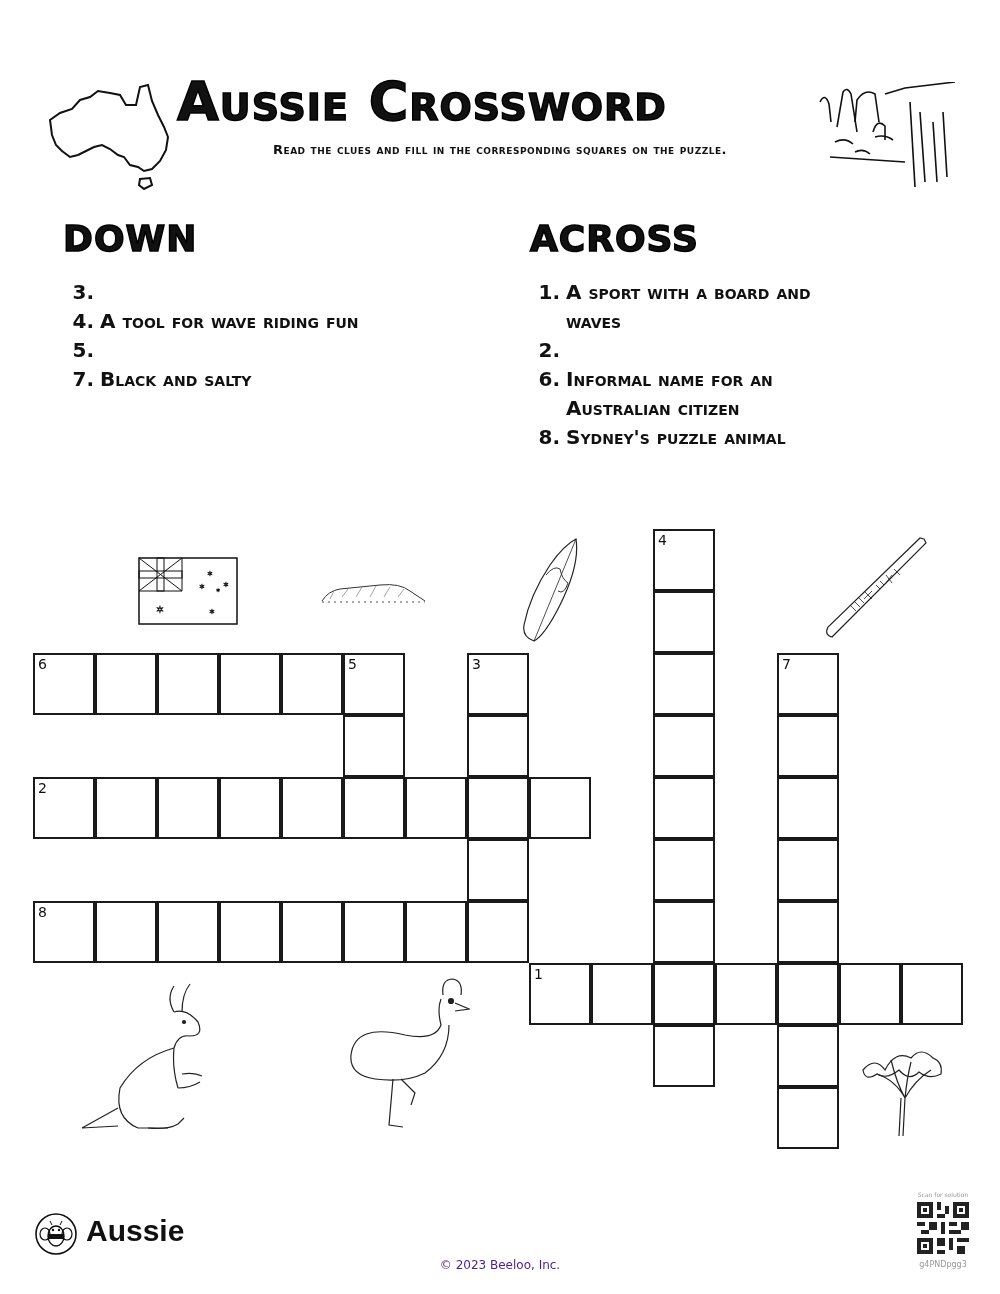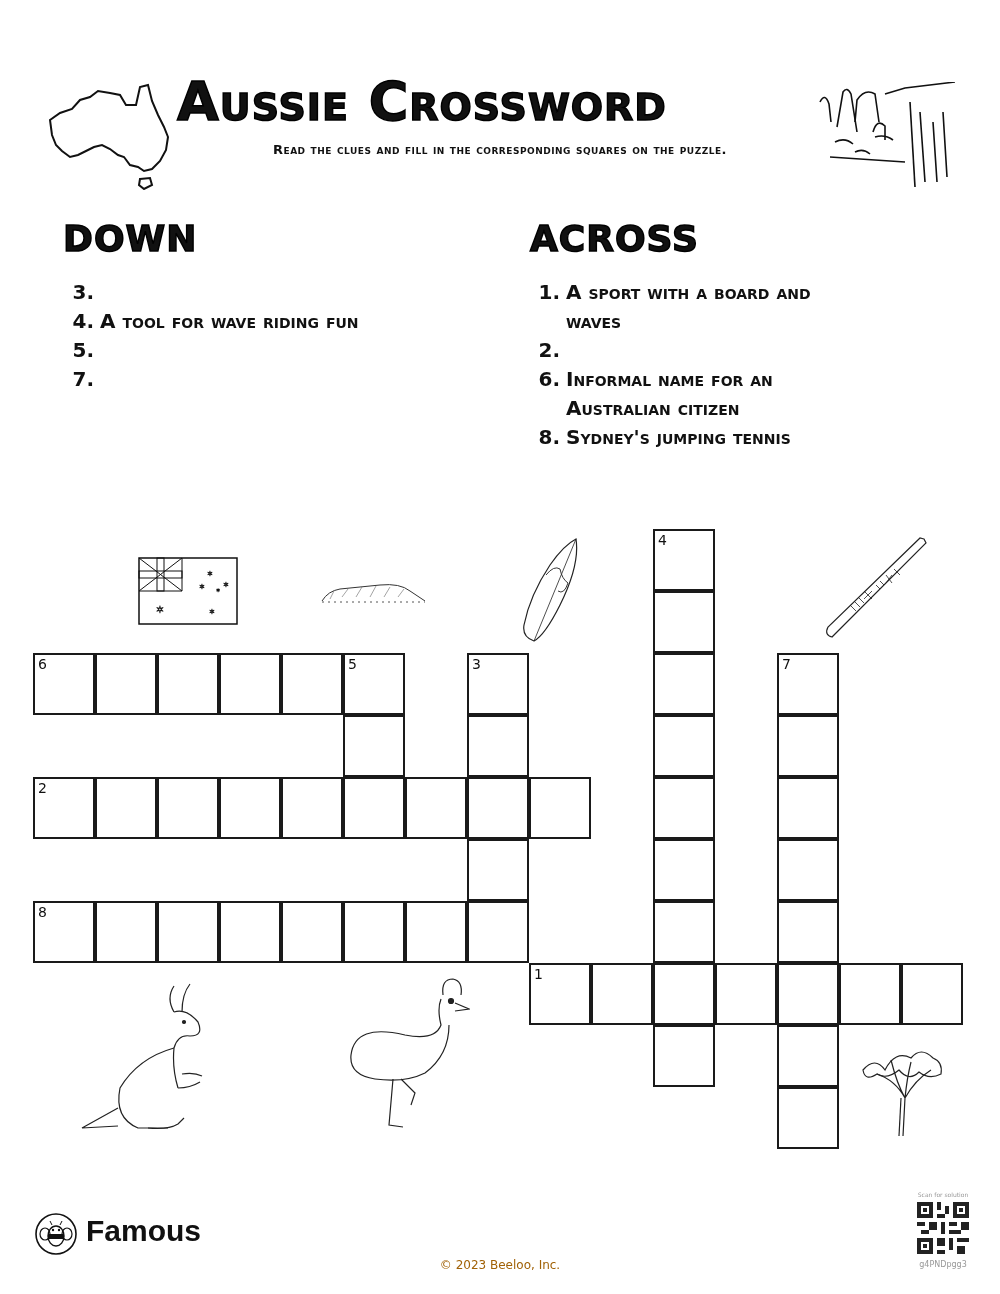--- a/index.html
+++ b/index.html
@@ -12,21 +12,21 @@
   .subtitle { left: 0; width: 1000px; top: 142px; text-align: center;
               font-weight: bold; font-size: 13px; font-variant: small-caps; letter-spacing: 0.5px; }
   .heading { font-weight: 900; font-size: 36px; letter-spacing: 1px; -webkit-text-stroke: 1.5px #000; }
   .clue-list { font-weight: bold; font-size: 20px; font-variant: small-caps; line-height: 29px; }
   .clue { display: flex; }
   .clue .num { width: 32px; flex: none; text-align: right; padding-right: 6px; }
   .clue .txt { width: 300px; }
   .cell { position: absolute; width: 62px; height: 62px; box-sizing: border-box;
           border: 2px solid #1a1a1a; background: #fff; }
   .cell .n { position: absolute; left: 3px; top: 1px; font-size: 14px; font-family: "DejaVu Sans", sans-serif; }
-  .footer-copy { left: 0; width: 1000px; top: 1258px; text-align: center; font-size: 12px; color: #a16207; }
+  .footer-copy { left: 0; width: 1000px; top: 1258px; text-align: center; font-size: 12px; color: #4c1d95; }
   .brand { left: 86px; top: 1214px; font-size: 30px; font-weight: bold; font-family: "Liberation Sans", sans-serif; }
   .qr-label { left: 912px; top: 1191px; width: 62px; text-align: center; font-size: 6px; color: #999; }
   .qr-code { left: 912px; top: 1260px; width: 62px; text-align: center; font-size: 8px; color: #999; }
 </style>
 </head>
 <body>
 
 <svg class="abs" style="left:40px;top:75px" width="130" height="115" viewBox="0 0 130 115">
   <path d="M10 45 L20 38 L32 34 L40 25 L50 22 L58 16 L70 18 L80 20 L86 30 L96 30 L100 12 L108 10 L112 26 L118 40 L124 52 L128 62 L126 75 L120 86 L112 94 L104 96 L98 92 L90 90 L84 82 L78 80 L70 74 L62 70 L54 72 L46 76 L38 80 L30 82 L22 76 L16 70 L12 60 Z" fill="none" stroke="#111" stroke-width="2"></path>
   <path d="M100 104 L110 103 L112 110 L104 114 L99 110 Z" fill="none" stroke="#111" stroke-width="2"></path>
@@ -56,39 +56,40 @@
     </div>
   <div class="clue">
       <span class="num">4.</span>
       <span class="txt">A tool for wave riding fun</span>
     </div>
   <div class="clue">
       <span class="num">5.</span>
     </div>
   <div class="clue">
       <span class="num">7.</span>
+      <span class="txt">Black and salty</span>
     </div>
 </div>
 
 <div class="abs heading" style="left:530px;top:218px">ACROSS</div>
 <div class="abs clue-list" style="left:528px;top:278px">
   <div class="clue">
       <span class="num">1.</span>
       <span class="txt">A sport with a board and waves</span>
     </div>
   <div class="clue">
       <span class="num">2.</span>
     </div>
   <div class="clue">
       <span class="num">6.</span>
       <span class="txt">Informal name for an Australian citizen</span>
     </div>
   <div class="clue">
       <span class="num">8.</span>
-      <span class="txt">Sydney's jumping tennis</span>
+      <span class="txt">Sydney's puzzle animal</span>
     </div>
 </div>
 
 <svg class="abs" style="left:138px;top:557px" width="100" height="68" viewBox="0 0 100 68">
   <rect x="1" y="1" width="98" height="66" fill="#fff" stroke="#111" stroke-width="1.5"></rect>
   <g stroke="#111" stroke-width="1" fill="none">
     <path d="M1 1 L44 34 M44 1 L1 34"></path>
     <rect x="1" y="14" width="43" height="7"></rect>
     <rect x="19" y="1" width="7" height="33"></rect>
     <line x1="44" y1="1" x2="44" y2="34"></line>
@@ -234,21 +235,21 @@
   <circle cx="22" cy="22" r="20" fill="#fff" stroke="#111" stroke-width="1.6"></circle>
   <ellipse cx="22" cy="24" rx="8" ry="10" fill="#fff" stroke="#111" stroke-width="1.4"></ellipse>
   <rect x="14" y="22" width="16" height="5" fill="#111"></rect>
   <ellipse cx="11" cy="22" rx="5" ry="6" fill="none" stroke="#111" stroke-width="1.2"></ellipse>
   <ellipse cx="33" cy="22" rx="5" ry="6" fill="none" stroke="#111" stroke-width="1.2"></ellipse>
   <circle cx="19" cy="18" r="1.2" fill="#111"></circle>
     <circle cx="25" cy="18" r="1.2" fill="#111"></circle>
   <line x1="18" y1="13" x2="16" y2="9" stroke="#111"></line>
     <line x1="26" y1="13" x2="28" y2="9" stroke="#111"></line>
 </svg>
-<div class="abs brand">Famous</div>
+<div class="abs brand">Aussie</div>
 <div class="abs footer-copy">© 2023 Beeloo, Inc.</div>
 <div class="abs qr-label">Scan for solution</div>
 <svg class="abs" style="left:917px;top:1202px" width="52" height="52" viewBox="0 0 13 13" shape-rendering="crispEdges">
   <rect width="13" height="13" fill="#fff"></rect>
   <g fill="#222">
     <rect x="0" y="0" width="4" height="4"></rect>
       <rect x="1" y="1" width="2" height="2" fill="#fff"></rect>
       <rect x="1.5" y="1.5" width="1" height="1"></rect>
     <rect x="9" y="0" width="4" height="4"></rect>
       <rect x="10" y="1" width="2" height="2" fill="#fff"></rect>

